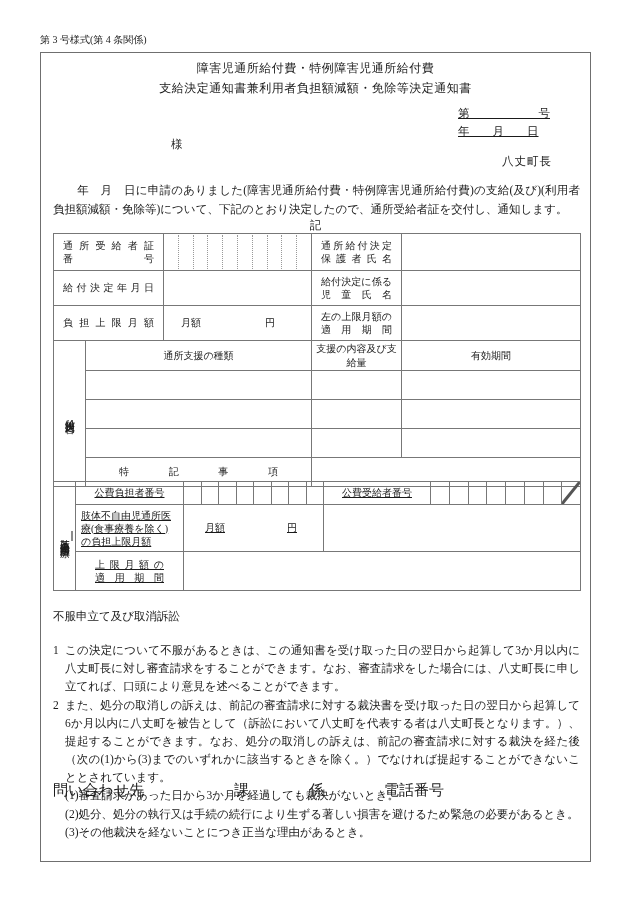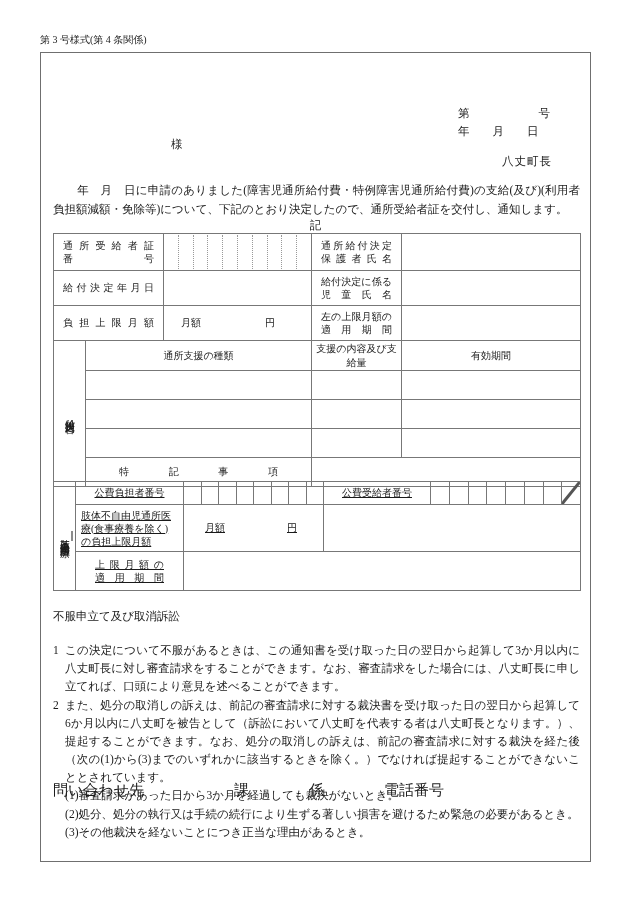--- a/index.html
+++ b/index.html
@@ -62,20 +62,21 @@
     white-space: nowrap;
   }
   
   .docmeta {
     position: absolute;
     right: 40px;
     top: 52px;
     text-align: left;
     font-size: 11.5px;
     line-height: 1.55;
+    text-decoration: underline;
   }
   .docmeta .row { white-space: pre; }
   
   .addressee {
     position: absolute;
     left: 130px;
     top: 83px;
     font-size: 11.5px;
   }
   
@@ -245,20 +246,24 @@
 </head>
 <body>
 
 <div class="page">
 
   <div class="form-no">第 3 号様式(第 4 条関係)</div>
 
   <div class="frame">
     <div class="inner">
 
+      <div class="title-block">
+        <div class="title-line">障害児通所給付費・特例障害児通所給付費</div>
+        <div class="title-line">支給決定通知書兼利用者負担額減額・免除等決定通知書</div>
+      </div>
 
       <div class="docmeta">
         <div class="row">第　　　　　　号</div>
         <div class="row">年　　月　　日</div>
       </div>
 
       <div class="addressee">様</div>
       <div class="issuer">八丈町長</div>
 
       <div class="body-par">

